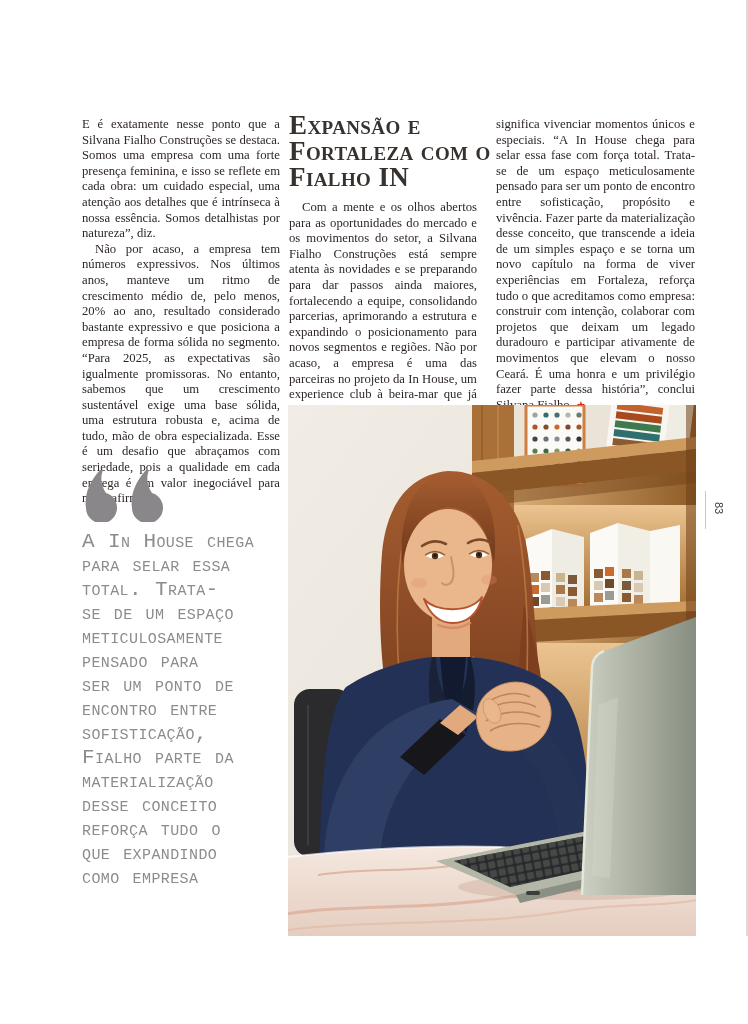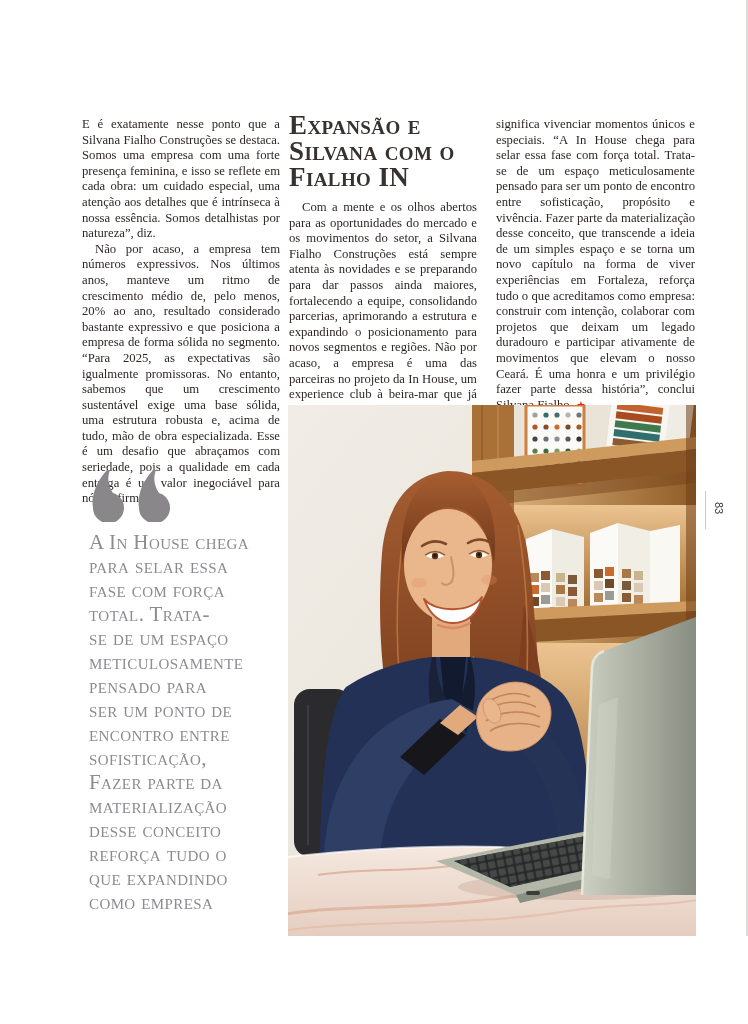--- a/index.html
+++ b/index.html
@@ -15,21 +15,21 @@
   .col1{left:82px;top:117px;width:198px;}
   .col2{left:289px;top:112px;width:188px;}
   .col3{left:496px;top:117px;width:199px;}
   h1.section-heading{
     margin:0 0 10px 0;font-weight:bold;color:#37322e;
     font-size:27px;line-height:26px;font-variant:small-caps;letter-spacing:.4px;
   }
   h1.section-heading div{white-space:nowrap;}
   .star{color:#e0231f;font-size:11px;}
   
-  .pull-quote{position:absolute;left:89px;top:470px;width:210px;}
+  .pull-quote{position:absolute;left:82px;top:470px;width:210px;font-family:Liberation Mono, monospace;}
   .quote-icon{display:block;margin:0 0 8px 2px;}
   .pq-line{
     font-variant:small-caps;font-size:21px;line-height:24px;color:#8e8b90;
     letter-spacing:.4px;white-space:nowrap;
   }
   
   .photo{position:absolute;left:288px;top:405px;width:408px;height:536px;margin:0;}
   
   .footer{
     position:absolute;top:961px;right:52px;
@@ -50,46 +50,45 @@
 <div class="page">
 
   <section class="col col1">
     <p>E é exatamente nesse ponto que a Silvana Fialho Construções se destaca. Somos uma empresa com uma forte presença feminina, e isso se reflete em cada obra: um cuidado especial, uma atenção aos detalhes que é intrínseca à nossa essência. Somos detalhistas por natureza”, diz.</p>
     <p class="indent">Não por acaso, a empresa tem números expressivos. Nos últimos anos, manteve um ritmo de crescimento médio de, pelo menos, 20% ao ano, resultado considerado bastante expressivo e que posiciona a empresa de forma sólida no segmento. “Para 2025, as expectativas são igualmente promissoras. No entanto, sabemos que um crescimento sustentável exige uma base sólida, uma estrutura robusta e, acima de tudo, mão de obra especializada. Esse é um desafio que abraçamos com seriedade, pois a qualidade em cada entrega é um valor inegociável para nós”, afirma.</p>
   </section>
 
   <section class="col col2">
     <h1 class="section-heading">
       <div>Expansão e</div>
-      <div>Silvana com o</div>
+      <div>Fortaleza com o</div>
       <div>Fialho IN</div>
     </h1>
     <p class="indent">Com a mente e os olhos abertos para as oportunidades do mercado e os movimentos do setor, a Silvana Fialho Construções está sempre atenta às novidades e se preparando para dar passos ainda maiores, fortalecendo a equipe, consolidando parcerias, aprimorando a estrutura e expandindo o posicionamento para novos segmentos e regiões. Não por acaso, a empresa é uma das parceiras no projeto da In House, um experience club à beira-mar que já começa com um propósito ousado: redefinir o que</p>
   </section>
 
   <section class="col col3">
     <p><span>significa vivenciar momentos únicos e especiais. “A In House chega para selar essa fase com força total. Trata-se de um espaço meticulosamente pensado para ser um ponto de encontro entre sofisticação, propósito e vivência. Fazer parte da materialização desse conceito, que transcende a ideia de um simples espaço e se torna um novo capítulo na forma de viver experiências em Fortaleza, reforça tudo o que acreditamos como empresa: construir com intenção, colaborar com projetos que deixam um legado duradouro e participar ativamente de movimentos que elevam o nosso Ceará. É uma honra e um privilégio fazer parte dessa história”, conclui Silvana Fialho.</span> <span class="star">★</span></p>
   </section>
 
   <aside class="pull-quote">
     <svg class="quote-icon" width="92" height="52" viewBox="0 0 92 52">
       <path fill="#8a878a" d="M16 0 C 5 12 0 26 2 38 A 15.5 15.5 0 1 0 22 23 C 17 15 16 8 19 0 Z"></path>
       <path fill="#8a878a" d="M62 0 C 51 12 46 26 48 38 A 15.5 15.5 0 1 0 68 23 C 63 15 62 8 65 0 Z"></path>
     </svg>
     <div class="pq-line">A In House chega</div>
     <div class="pq-line">para selar essa</div>
-    <div class="pq-line">fase com força</div>
     <div class="pq-line">total. Trata-</div>
     <div class="pq-line">se de um espaço</div>
     <div class="pq-line">meticulosamente</div>
     <div class="pq-line">pensado para</div>
     <div class="pq-line">ser um ponto de</div>
     <div class="pq-line">encontro entre</div>
     <div class="pq-line">sofisticação,</div>
-    <div class="pq-line">Fazer parte da</div>
+    <div class="pq-line">Fialho parte da</div>
     <div class="pq-line">materialização</div>
     <div class="pq-line">desse conceito</div>
     <div class="pq-line">reforça tudo o</div>
     <div class="pq-line">que expandindo</div>
     <div class="pq-line">como empresa</div>
   </aside>
 
   <figure class="photo">
     <svg width="408" height="536" viewBox="0 0 408 536">
       <defs>

